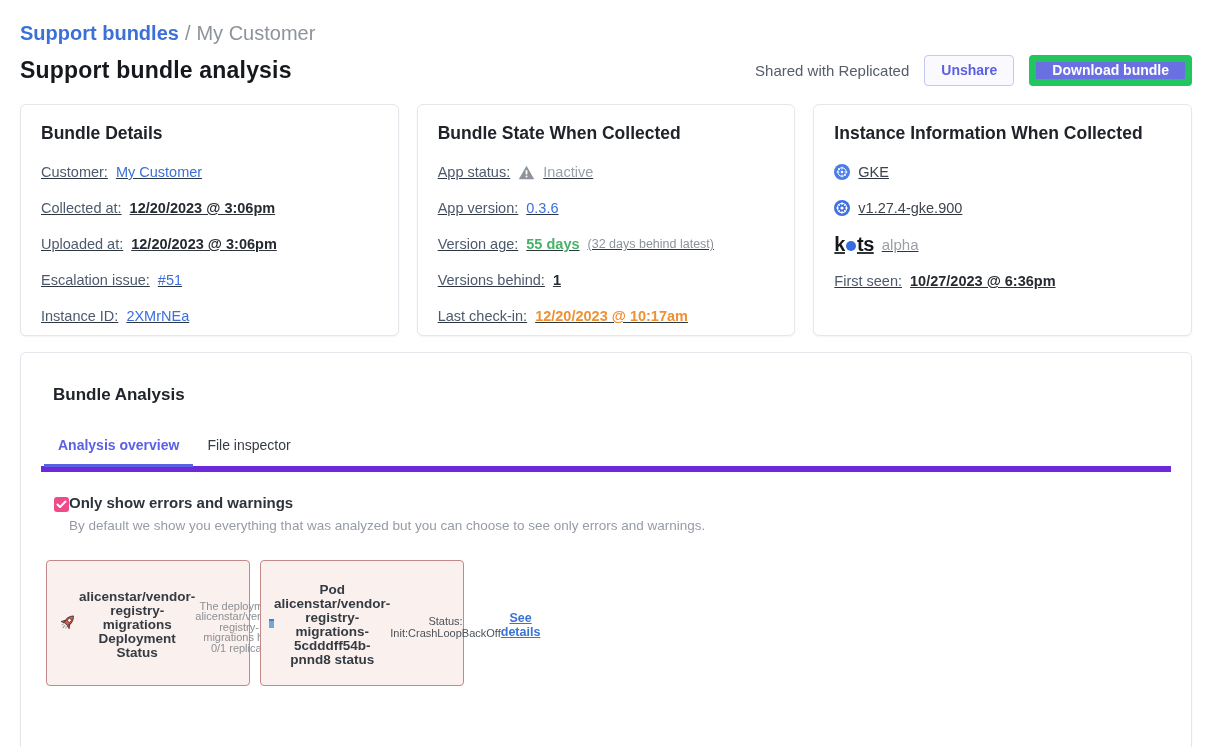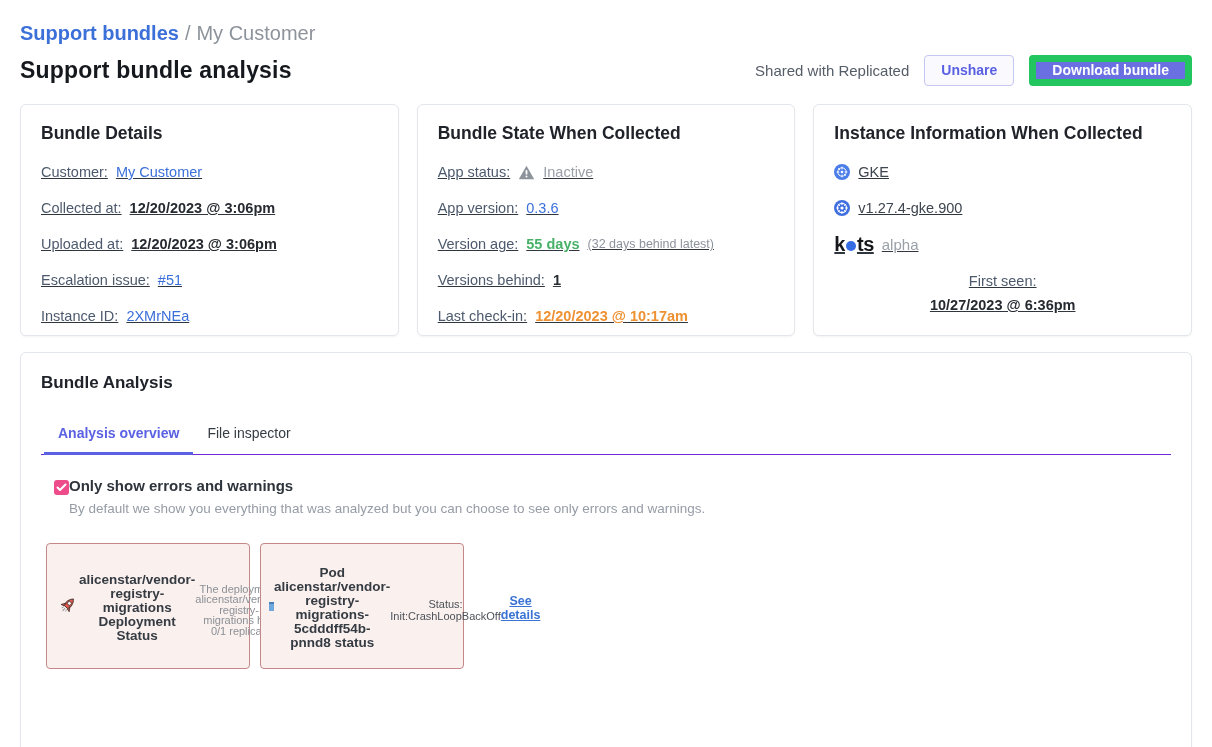--- a/index.html
+++ b/index.html
@@ -41,22 +41,22 @@
   .note { color:#8d939c; font-size:12.5px; }
   .icn { width:16px; height:16px; flex:none; display:inline-flex; }
   .warn-icn { width:17px; height:15px; flex:none; display:inline-flex; }
   .kots-logo { font-size:20px; font-weight:800; color:#15171a; letter-spacing:-0.5px; display:flex; align-items:center; }
   .kots-o { width:10px; height:10px; border-radius:50%; background:#356ce4; display:inline-block; margin:2px 1px 0 1px; }
   .kots-row { margin-top:17px; }
 
   
   .analysis-card { margin-top:16px; border:1px solid #e3e6ea; border-radius:6px;
                    box-shadow:0 1px 2px rgba(0,0,0,.05); padding:20px; height:420px; background:#fff; }
-  .analysis-title { margin:0; font-size:17px; font-weight:600; color:#20242a; }
-  .tabs { display:flex; margin-top:21px; border-bottom:1px solid #6d28d9; padding-left:3px; }
+  .analysis-title { margin:12px; font-size:17px; font-weight:600; color:#20242a; }
+  .tabs { display:flex; margin-top:21px; border-bottom:6px solid #6d28d9; padding-left:3px; }
   .tab { padding:11px 14px; font-size:14px; color:#363c44; cursor:pointer;
          border-bottom:3px solid transparent; margin-bottom:-1px; }
   .tab.active { color:#5a61e3; font-weight:700; border-bottom-color:#5a61e3; }
 
   .filter { margin-top:22px; padding-left:13px; display:flex; }
   .checkbox { width:15px; height:15px; background:#ee4b8a; border-radius:3px; margin-top:3px;
               flex:none; display:flex; align-items:center; justify-content:center; cursor:pointer; }
   .filter-label { font-size:15px; font-weight:600; color:#2e343b; cursor:pointer; }
   .filter-desc { font-size:13.5px; color:#969ca6; margin-top:7px; }
 
@@ -189,21 +189,21 @@
         <span class="val-plain">v1.27.4-gke.900</span>
       </div>
       <div class="row kots-row">
         <span class="kots-logo">
           <span>k</span>
           <span class="kots-o"></span>
           <span>ts</span>
         </span>
         <span class="val-gray" style="font-size:15px;">alpha</span>
       </div>
-      <div class="row" style="margin-top:17px;flex-direction:column;">
+      <div class="row" style="margin-top:17px;">
         <span class="lbl">First seen:</span>
         <span class="val-bold">10/27/2023 @ 6:36pm</span>
       </div>
     </div>
   </div>
 
   <div class="analysis-card">
     <h2 class="analysis-title">Bundle Analysis</h2>
 
     <div class="tabs">

